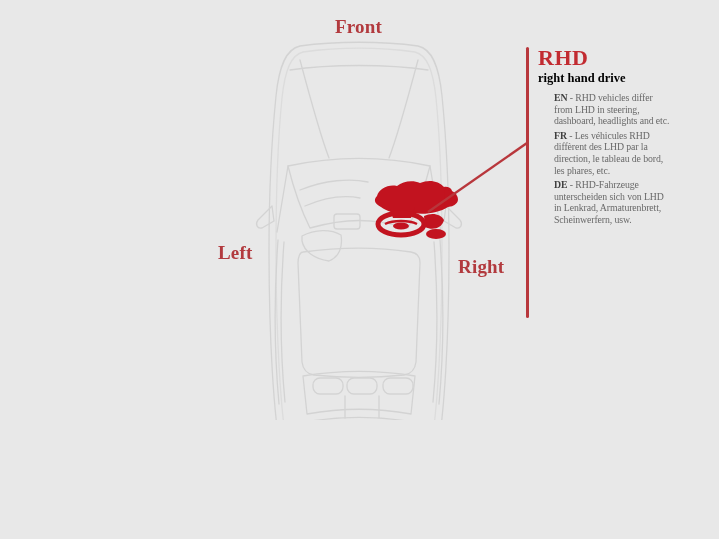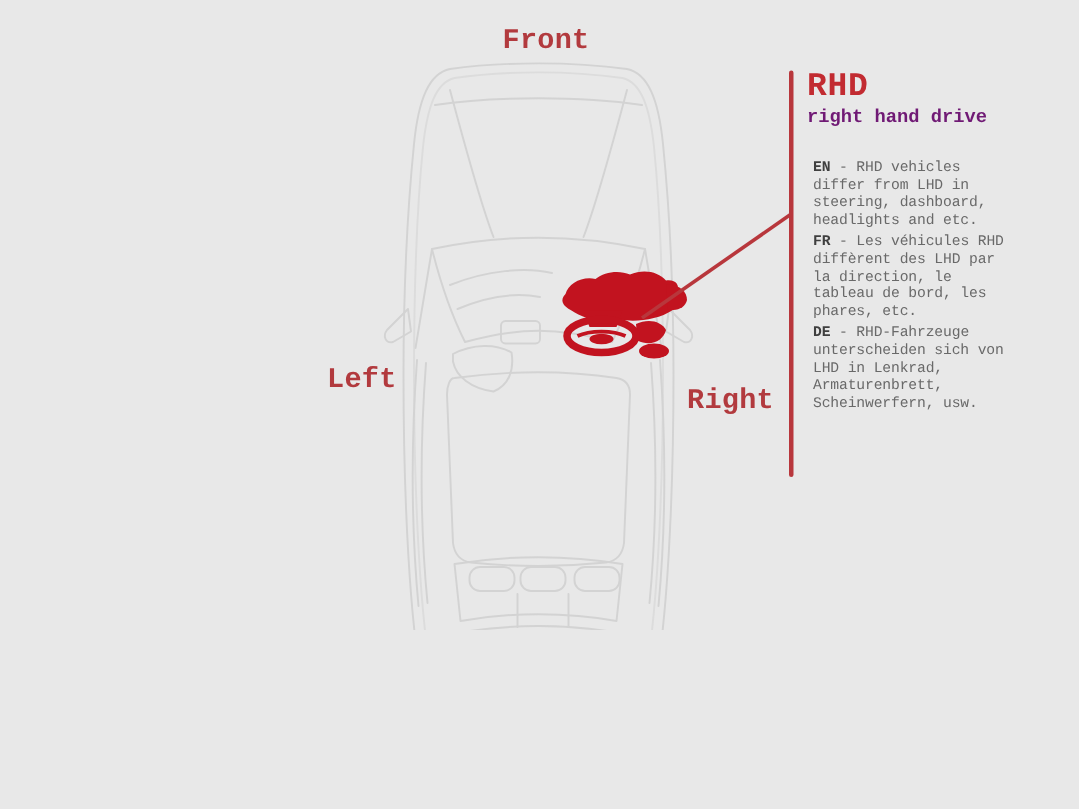--- a/index.html
+++ b/index.html
@@ -1,19 +1,19 @@
 <!DOCTYPE html>
 <html><head>
 <meta charset="utf-8">
 <style>
   html,body{margin:0;padding:0;background:#e8e8e8;}
   .stage{
     position:relative;width:719px;height:420px;overflow:hidden;
     background:#e8e8e8;
-    font-family:Liberation Mono, monospace;
+    font-family:Liberation Serif, serif;
   }
   .car-svg{position:absolute;left:0;top:0;width:719px;height:539px;}
   .dir-label{
     position:absolute;color:#b23a3e;font-weight:bold;font-size:19px;
     letter-spacing:.2px;white-space:nowrap;
   }
   .lbl-front{left:335px;top:16px;}
   .lbl-left {left:218px;top:242px;}
   .lbl-right{left:458px;top:256px;}
   .lbl-rear {left:338px;top:503px;}
@@ -21,24 +21,24 @@
   .panel-rule{
     position:absolute;left:526px;top:47px;width:3px;height:271px;
     background:#b8373c;border-radius:2px;
   }
   .info-panel{position:absolute;left:538px;top:45px;width:134px;}
   .panel-title{
     margin:0;color:#c22b31;font-size:22px;line-height:26px;
     font-weight:800;letter-spacing:.5px;
   }
   .panel-subtitle{
-    margin:1px 0 21px 0;color:#701a75;font-size:12.5px;line-height:13px;
+    margin:1px 0 7px 0;color:#000000;font-size:12.5px;line-height:13px;
     font-weight:bold;
   }
-  .entry{margin:0 0 3px 4px;font-size:9.8px;line-height:11.6px;letter-spacing:-.1px;}
+  .entry{margin:0 0 3px 16px;font-size:9.8px;line-height:11.6px;letter-spacing:-.1px;}
   .entry .lang{font-weight:bold;color:#3f3f3f;}
   .entry .etext{color:#696969;}
 
   .logo-box{
     position:absolute;left:514px;top:444px;width:202px;height:93px;
     background:#ffffff;box-sizing:border-box;border:1px solid #f2f2f2;
   }
   .store-row{
     display:flex;align-items:center;justify-content:center;gap:6px;
     margin-top:11px;

